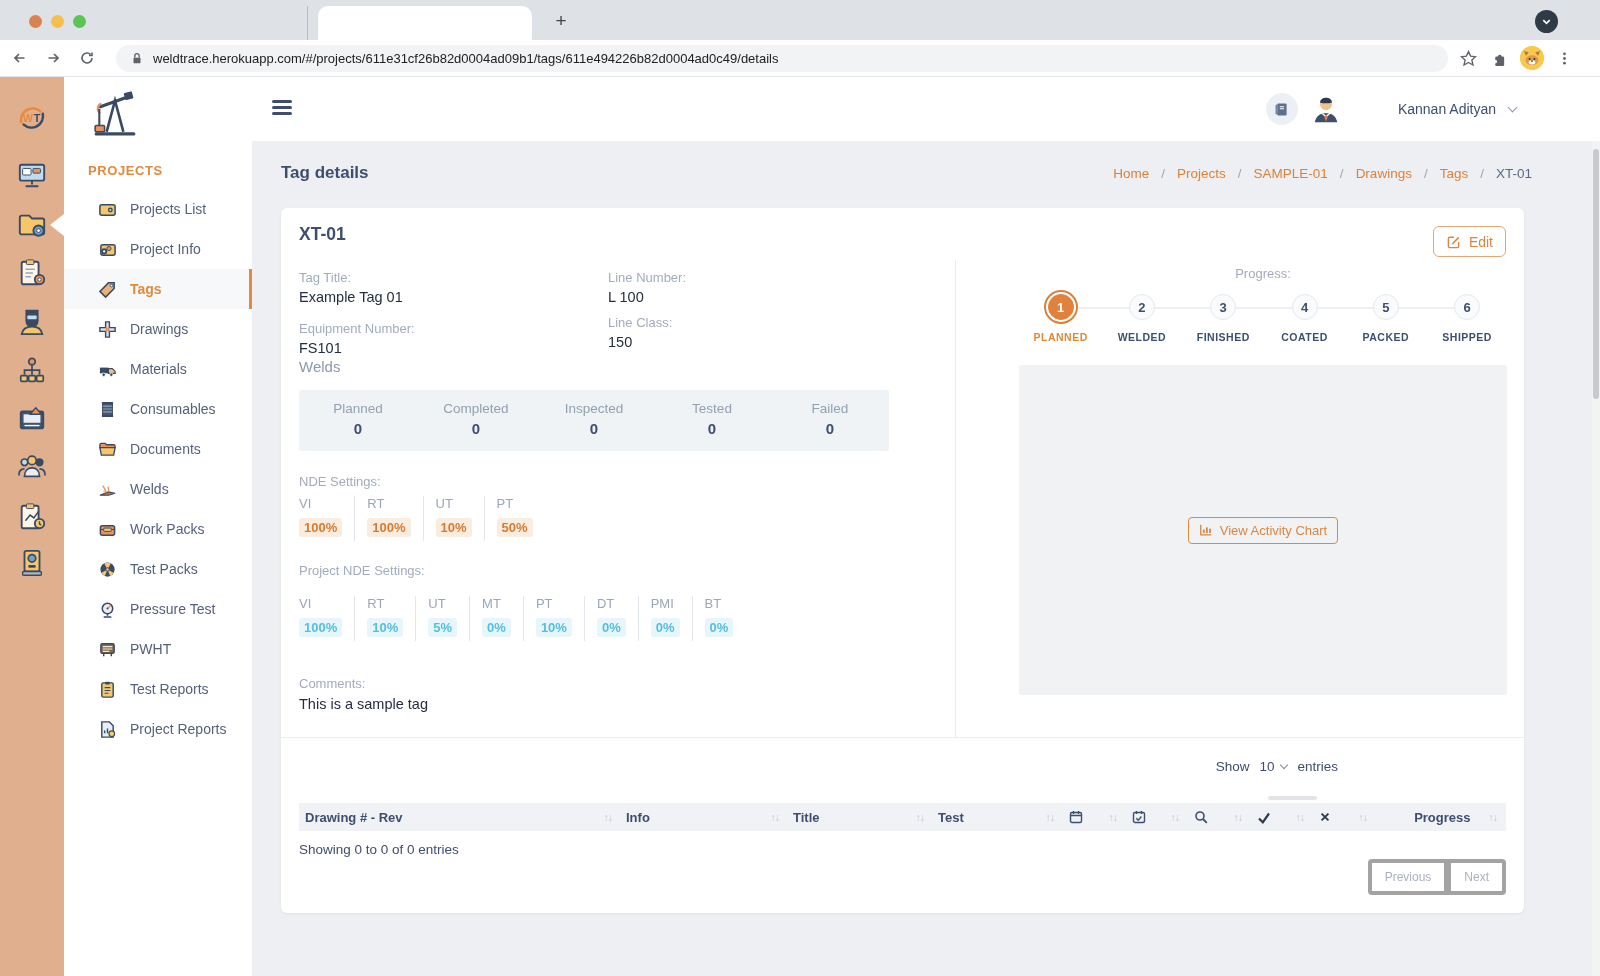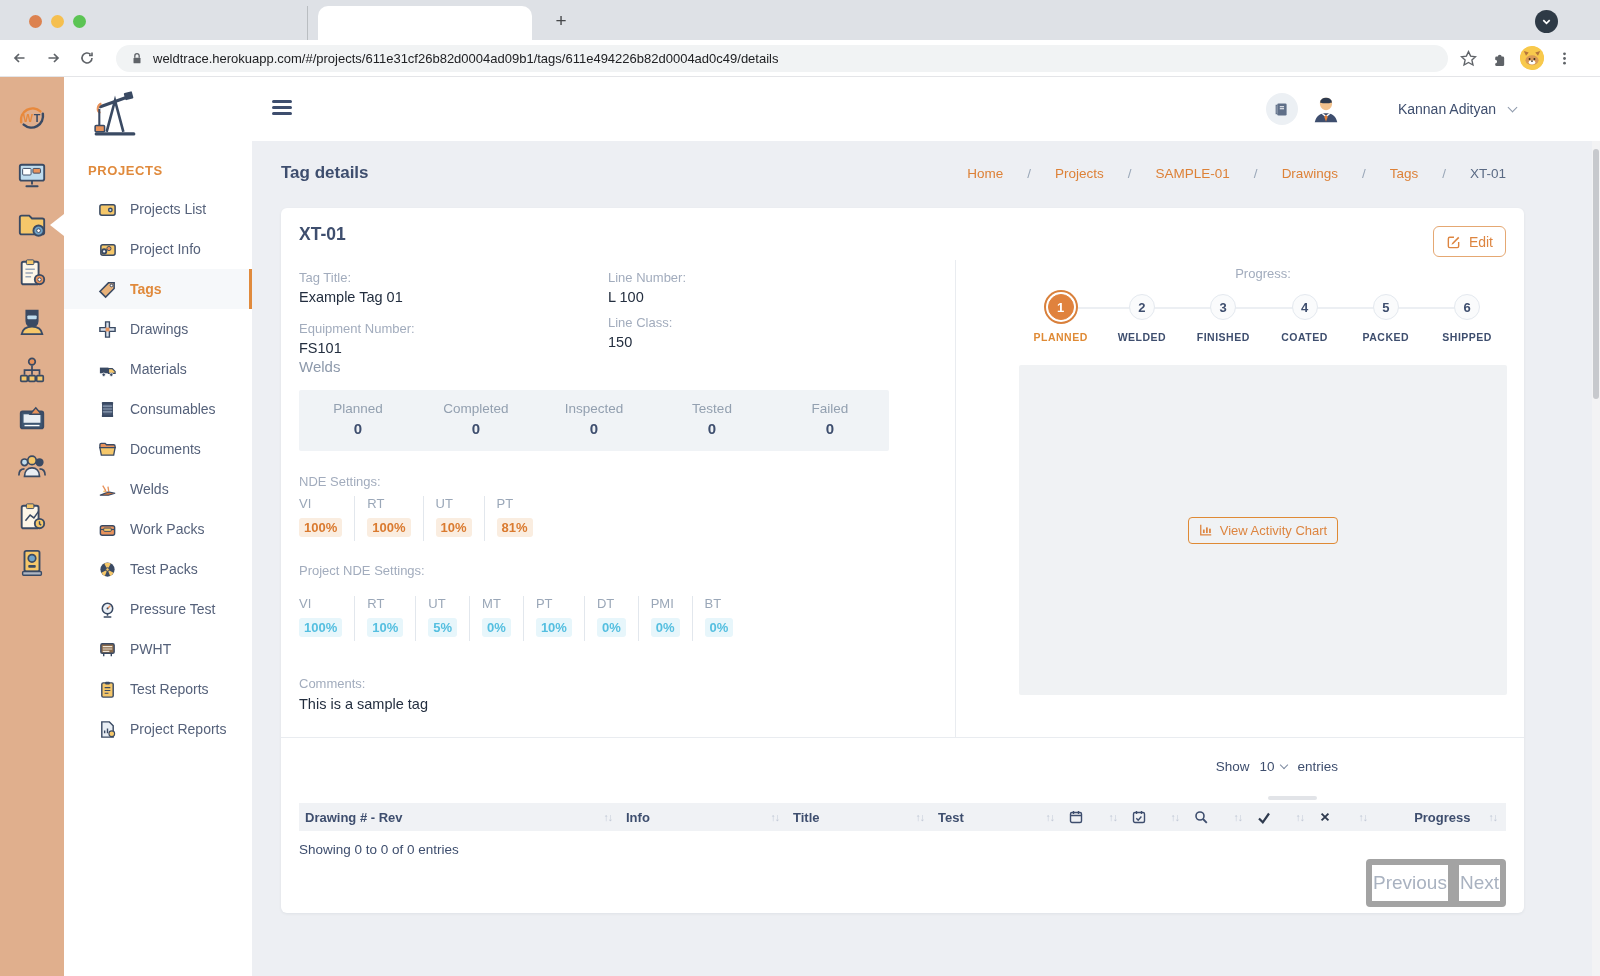--- a/index.html
+++ b/index.html
@@ -44,21 +44,21 @@
   .burger { position:absolute; left:20px; top:23px; width:20px; cursor:pointer; }
   .burger div { height:2.5px; background:#3E4E6E; border-radius:2px; margin-bottom:3.5px; }
   .appbar-right { position:absolute; right:84px; top:0; height:64px; display:flex; align-items:center; gap:13px; }
   .round-btn { width:32px; height:32px; border-radius:50%; background:#ECF0F4; display:flex; align-items:center; justify-content:center; }
   .uname { font-size:14px; color:#3E4E6E;margin-left:44px; }
   .chev { width:7px; height:7px; border-right:1.6px solid #8D99AB; border-bottom:1.6px solid #8D99AB; transform:rotate(45deg); margin-top:-3px; }
 
   .content { position:absolute; left:0; top:64px; right:0; bottom:0; background:#EDEFF3; }
   .page-head { position:absolute; left:0; top:0; right:0; height:64px; }
   .page-title { position:absolute; left:29px; top:22px; font-size:17px; font-weight:bold; color:#3E4E6E; }
-  .crumbs { position:absolute; right:94px; top:25px; display:flex; align-items:flex-start; gap:24px; font-size:13.5px; }
+  .crumbs { position:absolute; right:68px; top:25px; display:flex; align-items:flex-start; gap:12px; font-size:13.5px; }
   .crumbs .lnk { color:#DD8137; cursor:pointer; }
   .crumbs .sep { color:#9AA7B8; }
   .crumbs .cur { color:#5A6A84; }
 
   .card { position:absolute; left:29px; top:67px; width:1243px; height:705px; background:#fff; border-radius:6px; box-shadow:0 1px 3px rgba(40,50,70,.07); }
   .tag-name { position:absolute; left:18px; top:16px; font-size:17.5px; font-weight:bold; color:#3E4E6E; }
   .edit-btn { position:absolute; right:18px; top:18px; height:31px; padding:0 12px; display:flex; align-items:center; gap:8px; background:#fff; border:1px solid #E5A873; border-radius:6px; color:#DD8540; font-size:14px; cursor:pointer; }
 
   .field { position:absolute; }
   .f-label { font-size:13px; color:#A2ACBD;margin-top:8px; }
@@ -108,21 +108,21 @@
   .tscroll { position:absolute; left:987px; top:588px; width:49px; height:4px; border-radius:2px; background:#E2E4E8; }
   .thead { position:absolute; left:18px; top:595px; width:1207px; height:28px; background:#F0F2F5; display:flex; align-items:center; font-size:13px; font-weight:600; color:#3E4E6E; }
   .th { display:flex; align-items:center; justify-content:space-between; padding:0 8px 0 6px; height:100%; }
   .th.ic { padding:0 8px 0 7px; }
   .th.last { justify-content:flex-end; gap:18px; padding-right:9px; }
   .sort { color:#C2C9D6; font-size:10.5px; letter-spacing:-1px; font-weight:normal; }
   .c0{width:321px;} .c1{width:167px;} .c2{width:145px;} .c3{width:130px;} .c4{width:63px;} .c5{width:62px;} .c6{width:63px;} .c7{width:62px;} .c8{width:63px;} .c9{width:131px;}
 
   .tsummary { position:absolute; left:18px; top:634px; font-size:13.5px; color:#3E4E6E; }
   .pager { position:absolute; right:18px; top:651px; display:flex; }
-  .pager button { padding:7px 1px; font-size:19px; color:#A9B2C0; background:#fff; border:6px solid #a3a3a3; cursor:pointer; font-family:inherit; }
+  .pager button { padding:7px 13px; font-size:12px; color:#A9B2C0; background:#fff; border:4px solid #a3a3a3; cursor:pointer; font-family:inherit; }
   .pager .prev { border-radius:4px 0 0 4px; }
   .pager .next { border-radius:0 4px 4px 0; margin-left:-1px; }
 
   .page-scroll { position:absolute; right:0; top:64px; bottom:0; width:8px; background:#F3F3F4; }
   .page-scroll .thumb { position:absolute; left:1px; top:8px; width:6px; height:250px; border-radius:3px; background:#C7C9CD; }
 </style>
 </head>
 <body>
 
 <div class="stage">
@@ -498,21 +498,21 @@
                 <div class="sl">Failed</div>
                 <div class="sv">0</div>
               </div>
           </div>
 
           <div class="nde-h h1">NDE Settings:</div>
           <div class="nde-row r1">
             <div class="nde-col"><div class="nde-l">VI</div><span class="nde-chip chip-o">100%</span></div>
             <div class="nde-col"><div class="nde-l">RT</div><span class="nde-chip chip-o">100%</span></div>
             <div class="nde-col"><div class="nde-l">UT</div><span class="nde-chip chip-o">10%</span></div>
-            <div class="nde-col"><div class="nde-l">PT</div><span class="nde-chip chip-o">81%</span></div>
+            <div class="nde-col"><div class="nde-l">PT</div><span class="nde-chip chip-o">50%</span></div>
           </div>
 
           <div class="nde-h h2">Project NDE Settings:</div>
           <div class="nde-row r2">
             <div class="nde-col"><div class="nde-l">VI</div><span class="nde-chip chip-b">100%</span></div>
             <div class="nde-col"><div class="nde-l">RT</div><span class="nde-chip chip-b">10%</span></div>
             <div class="nde-col"><div class="nde-l">UT</div><span class="nde-chip chip-b">5%</span></div>
             <div class="nde-col"><div class="nde-l">MT</div><span class="nde-chip chip-b">0%</span></div>
             <div class="nde-col"><div class="nde-l">PT</div><span class="nde-chip chip-b">10%</span></div>
             <div class="nde-col"><div class="nde-l">DT</div><span class="nde-chip chip-b">0%</span></div>

